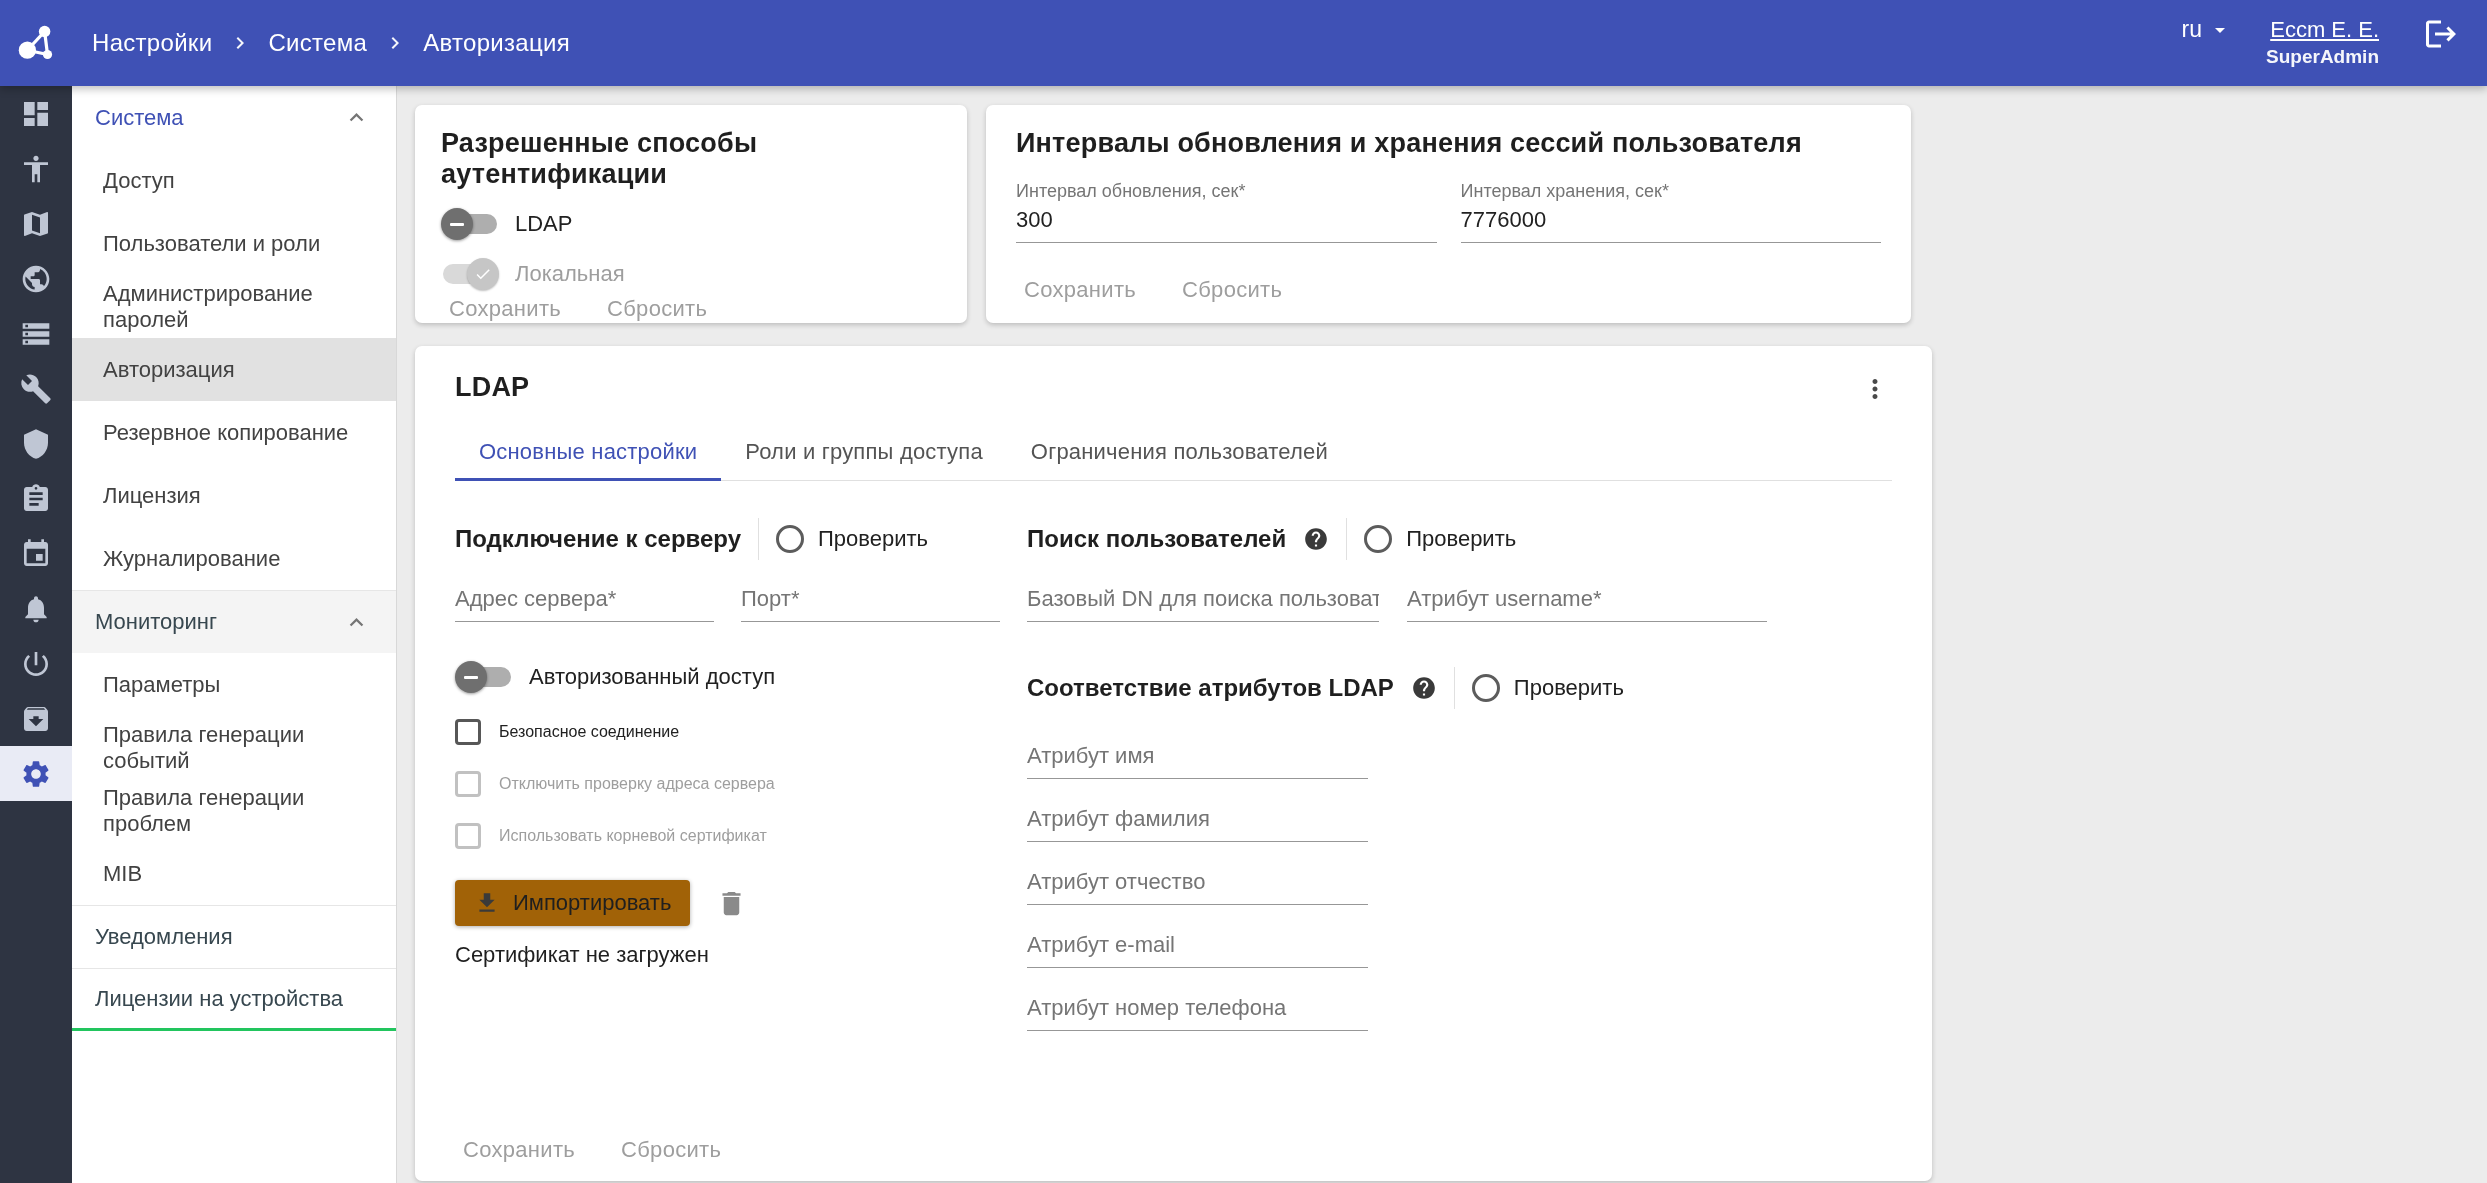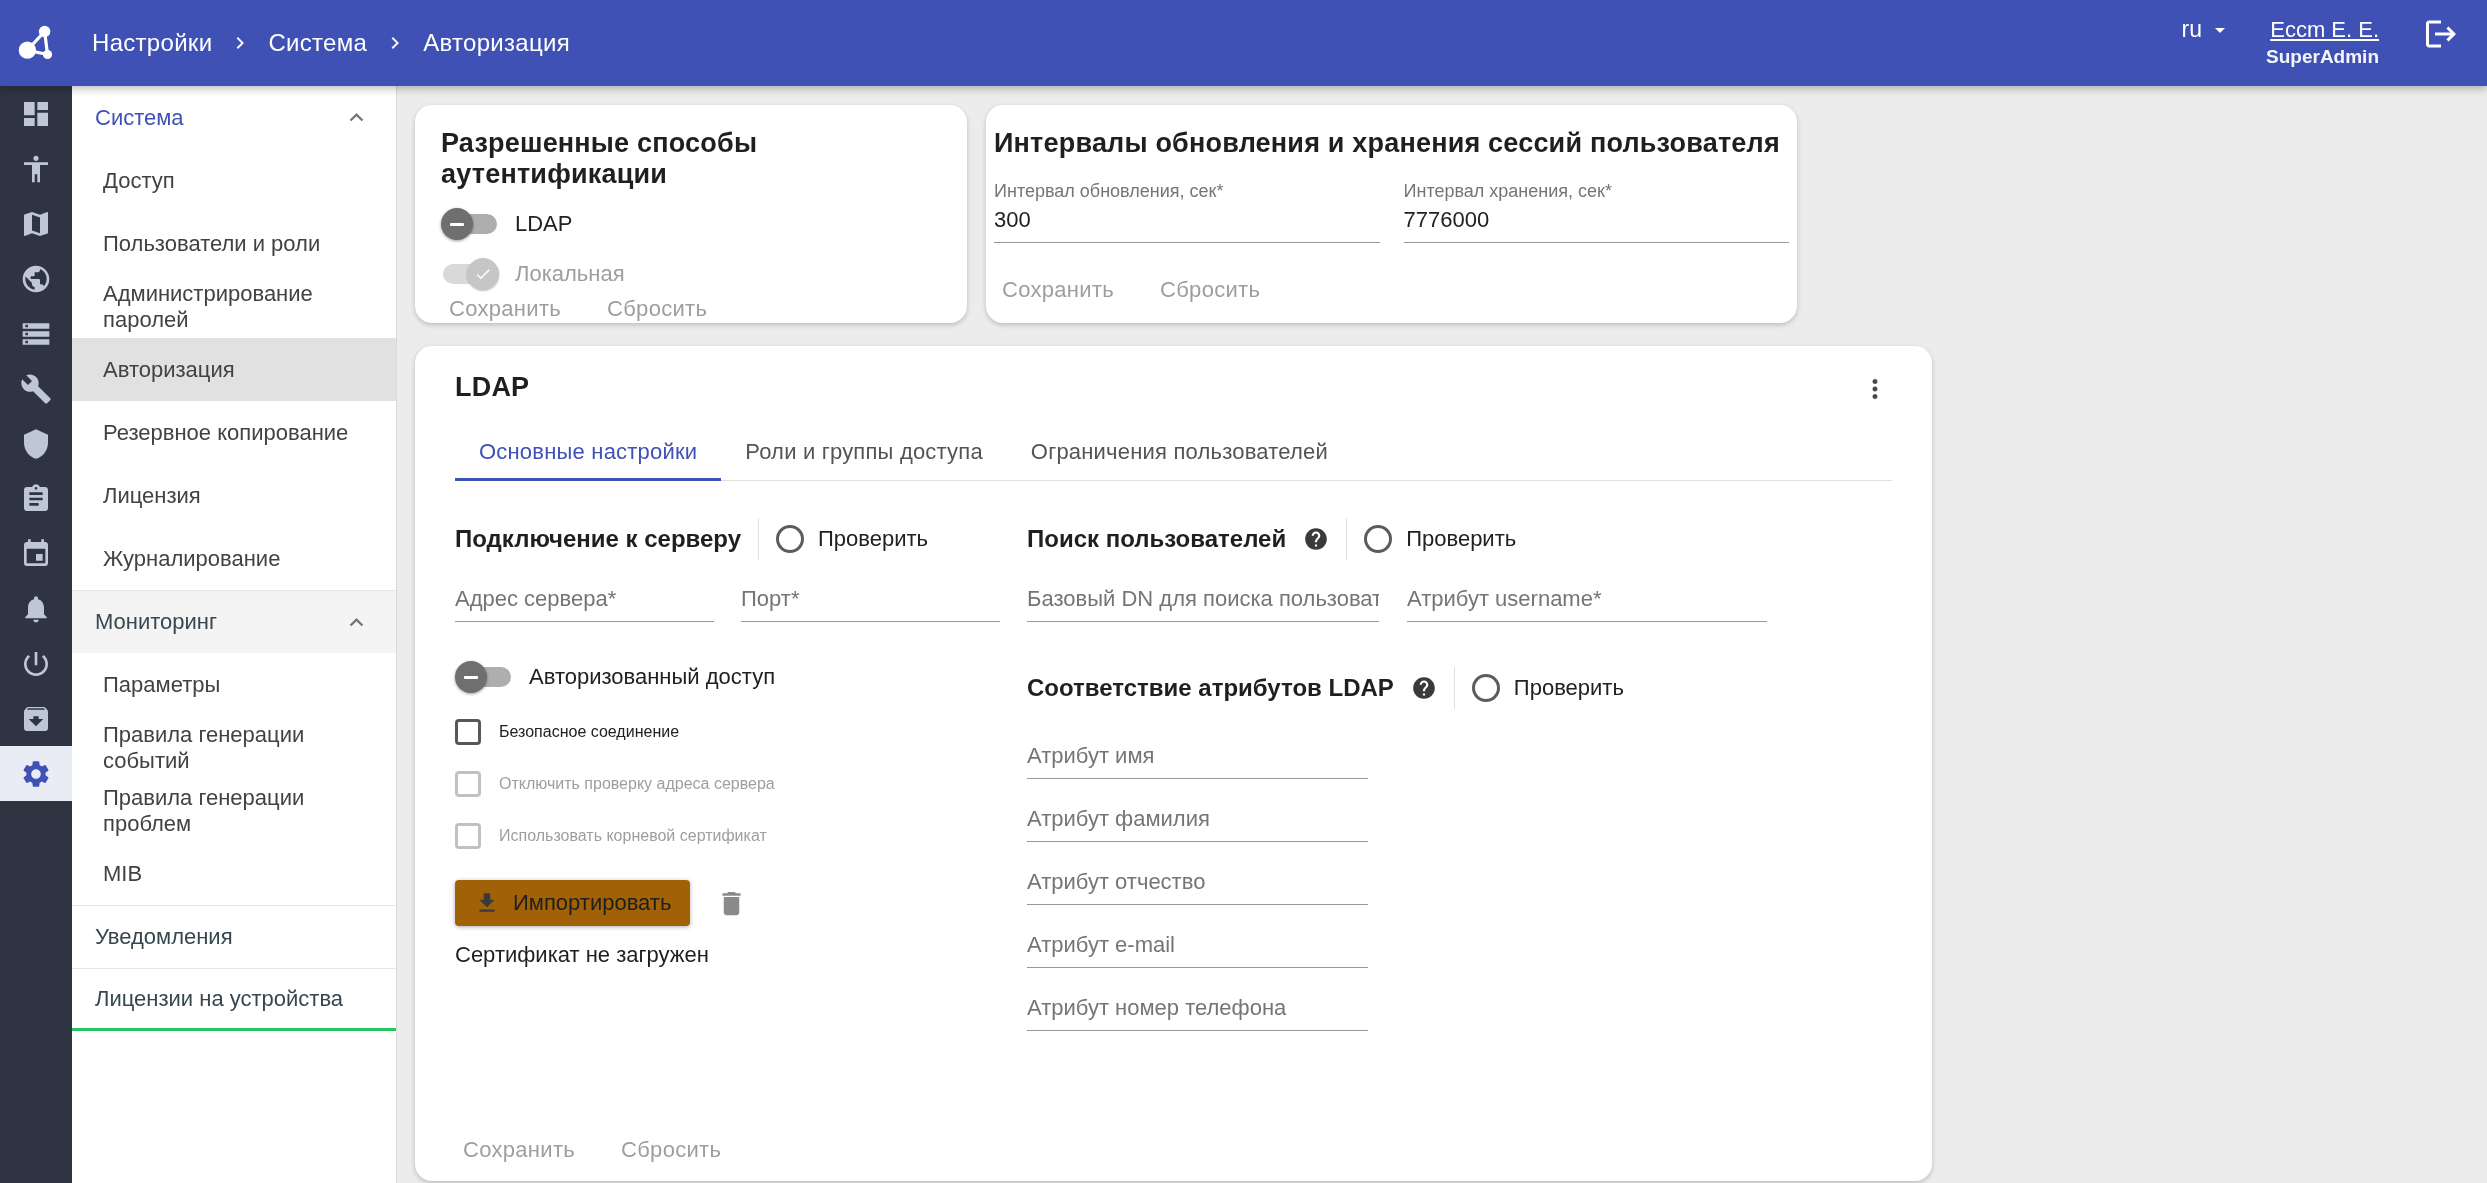--- a/index.html
+++ b/index.html
@@ -38,25 +38,25 @@
   .side-header.plain{color:#37474f}
   .side-header.bordered{border-top:1px solid #e6e6e6}
   .side-header .chev{margin-left:auto;width:27px;height:27px;fill:#757575}
   .side-item{height:63px;display:flex;align-items:center;padding-left:31px;font-size:22px;color:#424242;cursor:pointer}
   .side-item.selected{background:#e1e1e1}
   .side-header.last{border-bottom:3px solid #22c55e}
 
   
   .main{position:absolute;top:86px;left:397px;right:0;bottom:0;background:#ececec;padding:19px 0 0 18px;overflow:hidden}
   .row-top{display:flex;gap:19px}
-  .card{background:#fff;border-radius:17px;box-shadow:0 2px 5px rgba(0,0,0,.2)}
+  .card{background:#fff;border-radius:7px;box-shadow:0 2px 5px rgba(0,0,0,.2)}
   .card-title{font-size:27px;font-weight:600;color:#1f1f1f;letter-spacing:.2px}
 
   .card-auth{width:552px;height:218px;padding:23px 26px 14px;display:flex;flex-direction:column}
-  .card-sessions{width:811px;height:218px;padding:23px 8px 14px;display:flex;flex-direction:column}
+  .card-sessions{width:925px;height:218px;padding:23px 30px 14px;display:flex;flex-direction:column}
 
   
   .toggle-row{display:flex;align-items:center;gap:16px;margin-top:18px;height:34px}
   .switch{position:relative;width:58px;height:32px;flex:none;cursor:pointer}
   .switch .track{position:absolute;left:2px;top:6px;width:54px;height:20px;border-radius:10px;background:#aeaeae}
   .switch .thumb{position:absolute;top:0;left:0;width:32px;height:32px;border-radius:50%;background:#6f6f6f;box-shadow:0 1px 3px rgba(0,0,0,.4);display:flex;align-items:center;justify-content:center}
   .switch .minus{width:14px;height:3px;background:#fff;border-radius:1px}
   .switch.on .thumb{left:26px}
   .switch.disabled{cursor:default}
   .switch.disabled .track{background:#d9d9d9}

